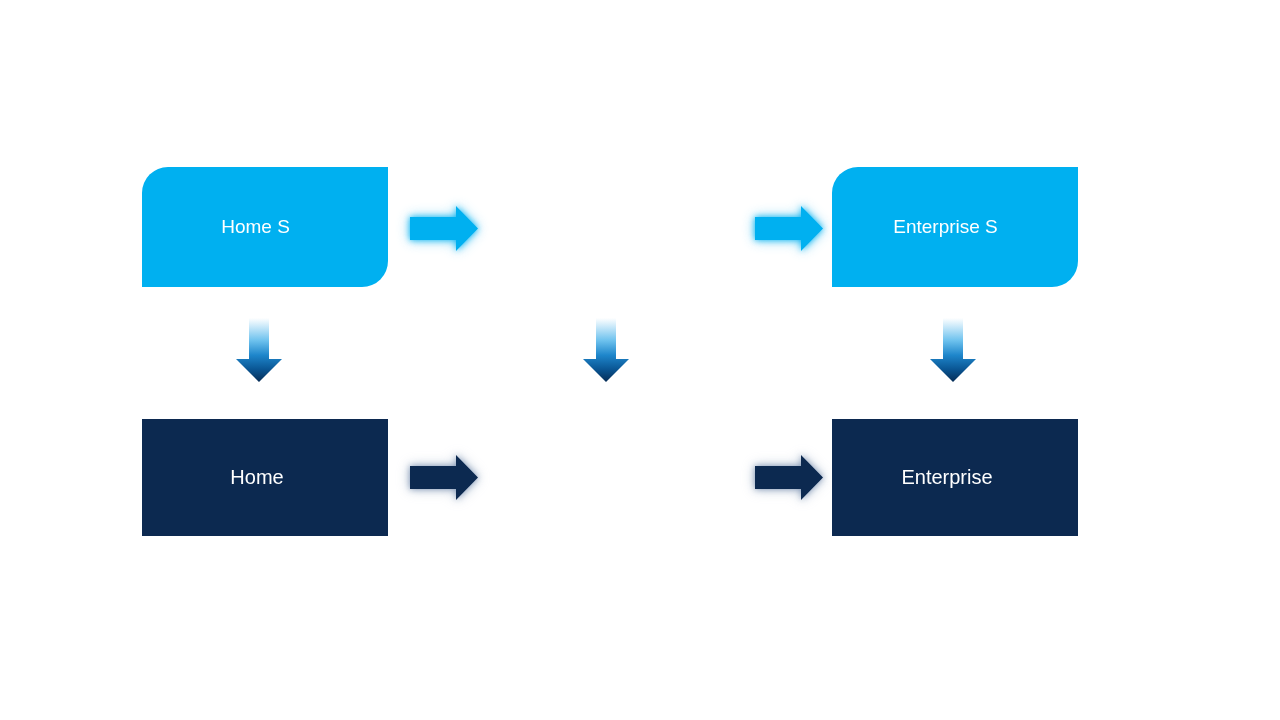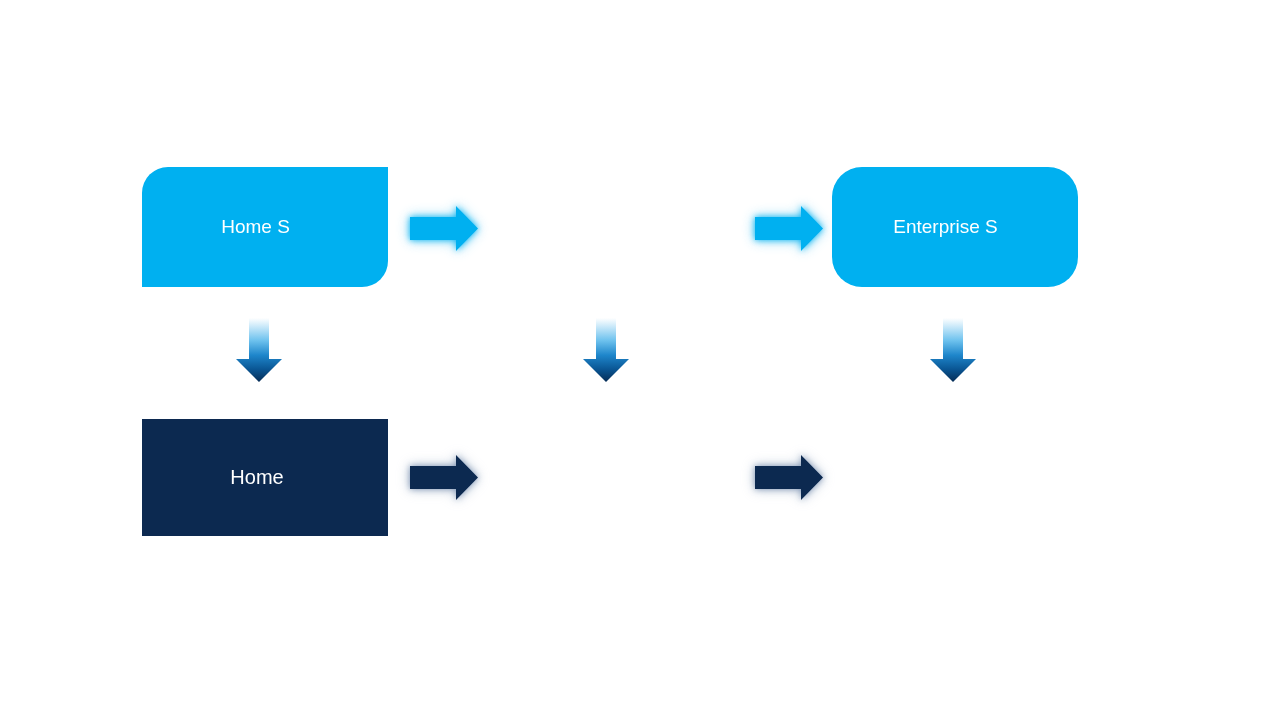--- a/index.html
+++ b/index.html
@@ -31,21 +31,21 @@
   .node-bottom {
     background: #0C2950;
     top: 419px;
     height: 117px;
     font-size: 20px;
     padding-right: 16px;
     box-sizing: border-box;
   }
   .col1 { left: 142px; }
   .col2 { left: 487px; }
-  .col3 { left: 832px; border-radius: 30px; }
+  .col3 { left: 832px; }
 
   .h-arrow {
     position: absolute;
     width: 68px;
     height: 45px;
   }
   .h-arrow-top {
     top: 206px;
     filter: drop-shadow(0 0 3px rgba(0,176,240,0.9)) drop-shadow(0 0 6px rgba(0,176,240,0.45));
   }
@@ -75,20 +75,23 @@
 
   <div class="node node-top col1">
     <span>Home S</span>
   </div>
   <div class="node node-top col3">
     <span>Enterprise S</span>
   </div>
 
   <div class="node node-bottom col1">
     <span>Home</span>
+  </div>
+  <div class="node node-bottom col3">
+    <span>Enterprise</span>
   </div>
 
   <div class="h-arrow h-arrow-top ha-left">
     <svg viewBox="0 0 68 45" aria-hidden="true">
       <polygon points="0,11 46,11 46,0 68,22.5 46,45 46,34 0,34" fill="#00B0F0"></polygon>
     </svg>
   </div>
   <div class="h-arrow h-arrow-top ha-right">
     <svg viewBox="0 0 68 45" aria-hidden="true">
       <polygon points="0,11 46,11 46,0 68,22.5 46,45 46,34 0,34" fill="#00B0F0"></polygon>

